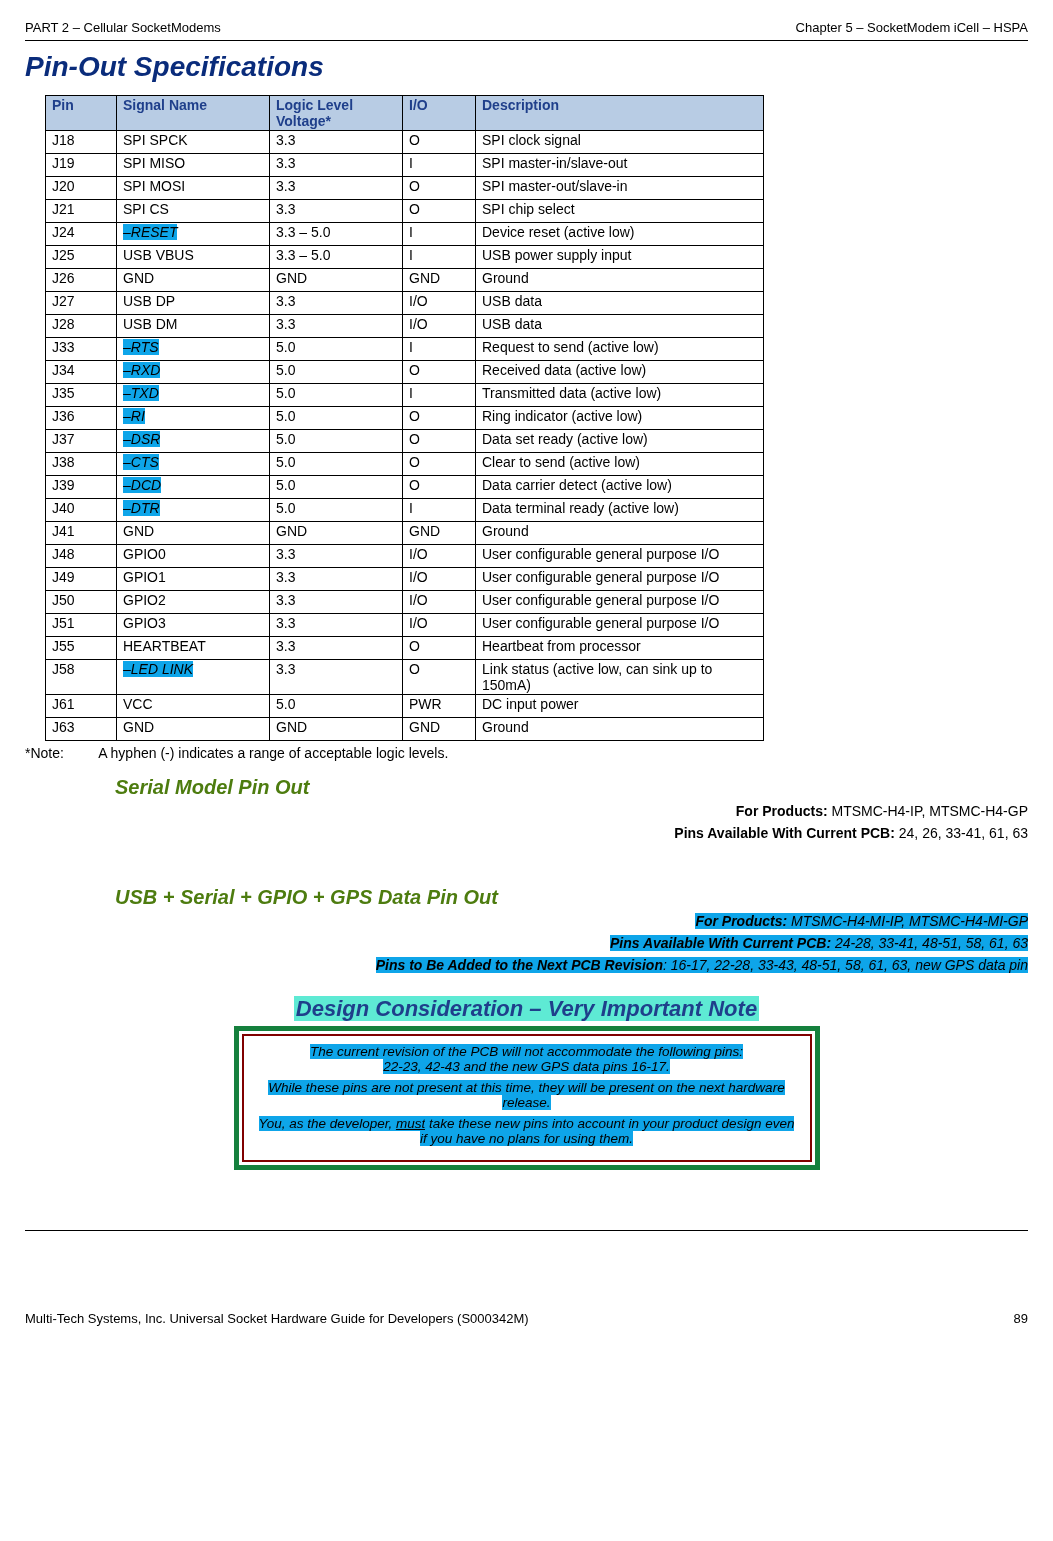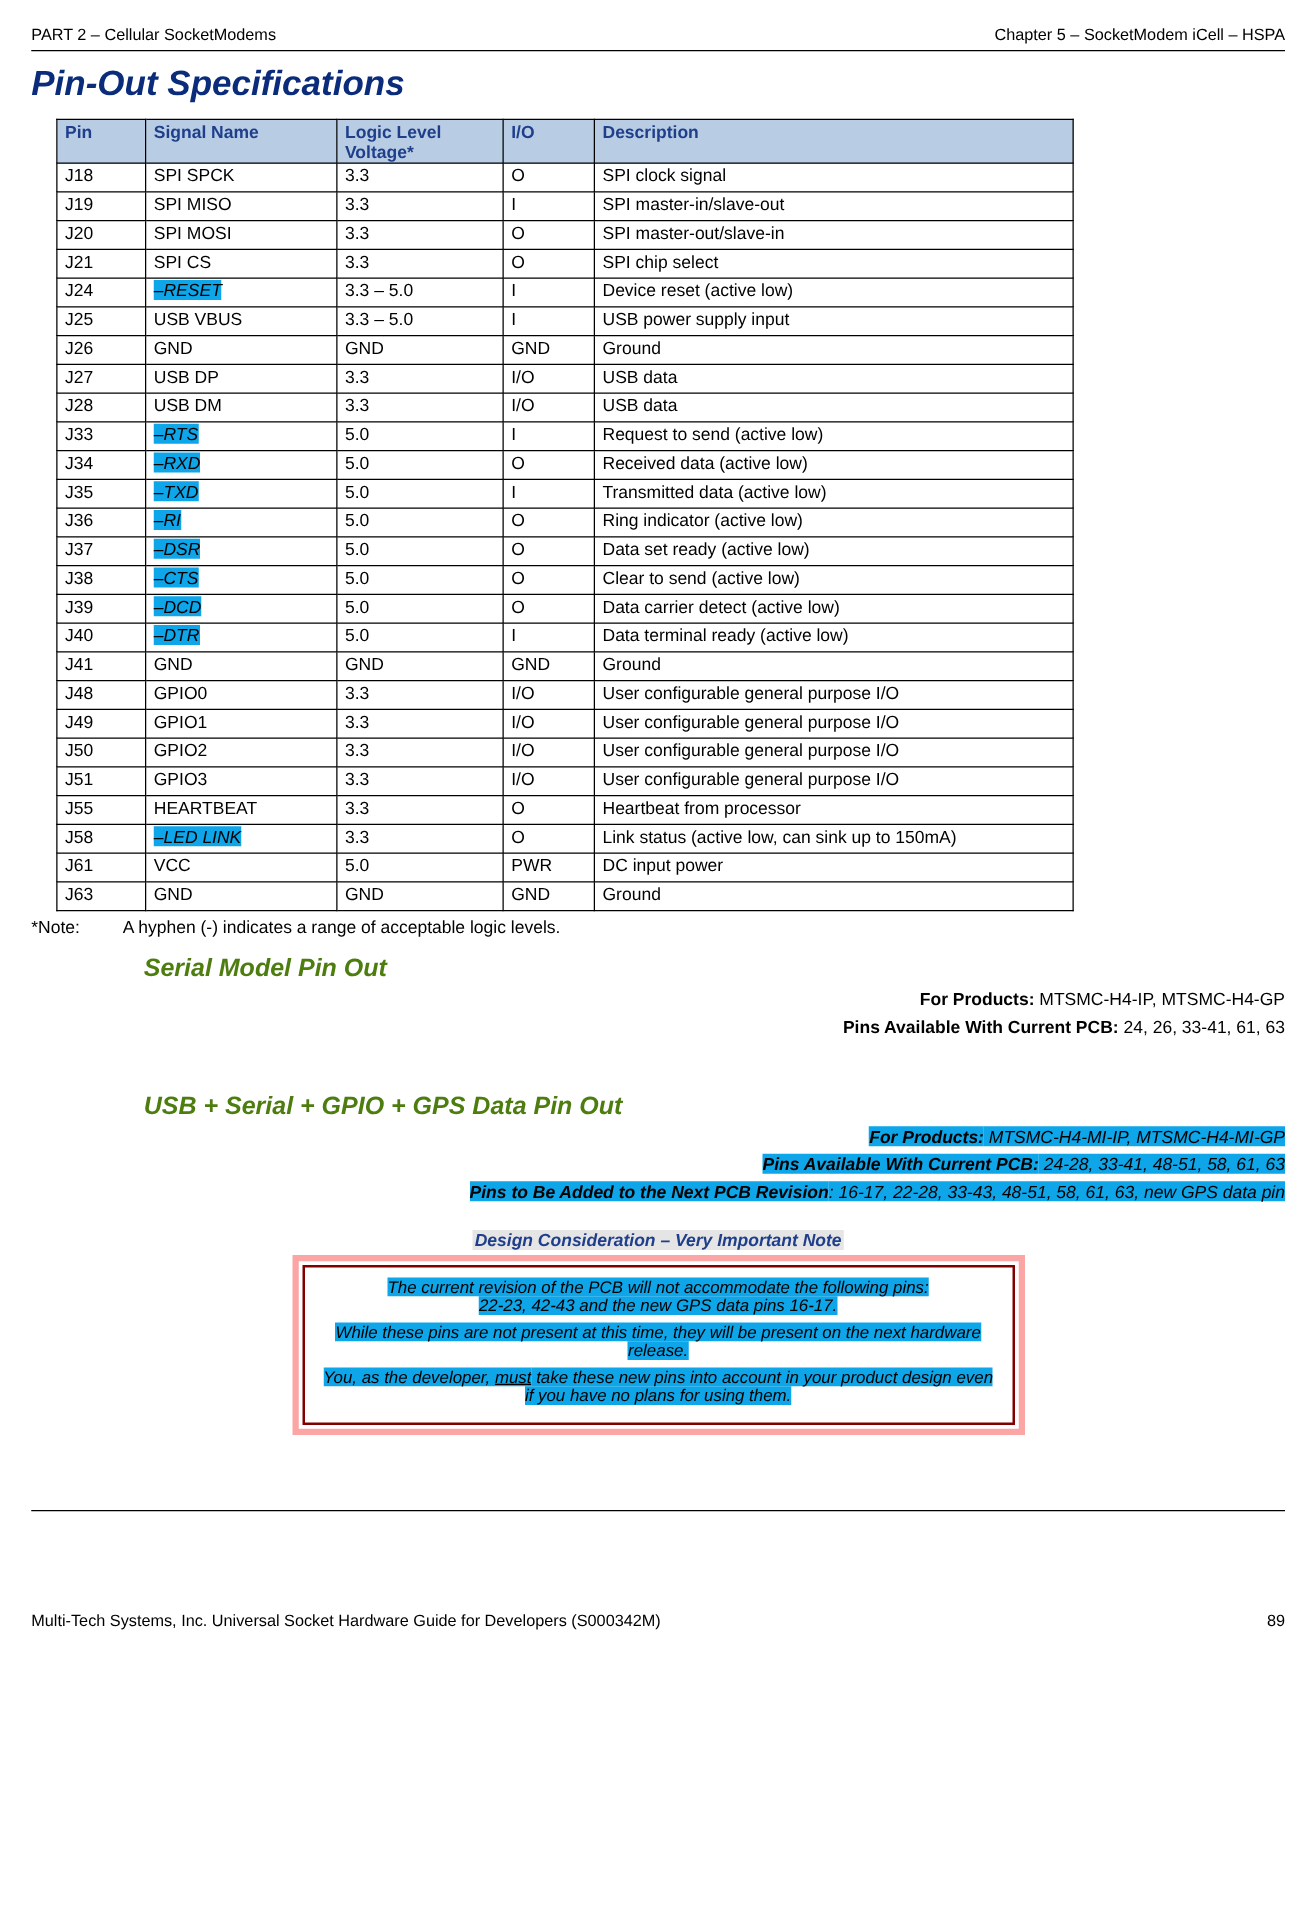--- a/index.html
+++ b/index.html
@@ -24,21 +24,21 @@
     h1.main-title {
       color: #0A2C7B;
       font-family: Verdana, Geneva, sans-serif;
       font-weight: bold;
       font-style: italic;
       font-size: 28px;
       margin: 10px 0 5px 0;
     }
     table.pin-table {
       border-collapse: collapse;
-      width: 814px;
+      width: 719px;
       margin-left: 20px;
       margin-top: 12px;
     }
     table.pin-table th, table.pin-table td {
       border: 1px solid #000;
       padding: 1px 6px;
       text-align: left;
       font-size: 14px;
       vertical-align: top;
       height: 20px;
@@ -76,29 +76,29 @@
     }
     .bold { font-weight: bold; }
     .design-title-wrap {
       text-align: center;
       margin-top: 20px;
     }
     .design-title {
       font-weight: bold;
       font-style: italic;
       font-family: Verdana, Geneva, sans-serif;
-      font-size: 14px;
+      font-size: 22px;
       color: #1F3F8B;
-      background: #e5e5e5;
+      background: #5eead4;
       padding: 0 2px;
     }
     .design-box-outer {
       width: 570px;
       margin: 4px auto 0 auto;
-      border: 5px solid #fca5a5;
+      border: 5px solid #15803d;
       padding: 3px;
     }
     .design-box-inner {
       border: 2px solid #800000;
       padding: 8px 12px;
       font-size: 13.5px;
     }
     .design-box-inner p {
       margin: 0 0 6px 0;
       text-align: center;

